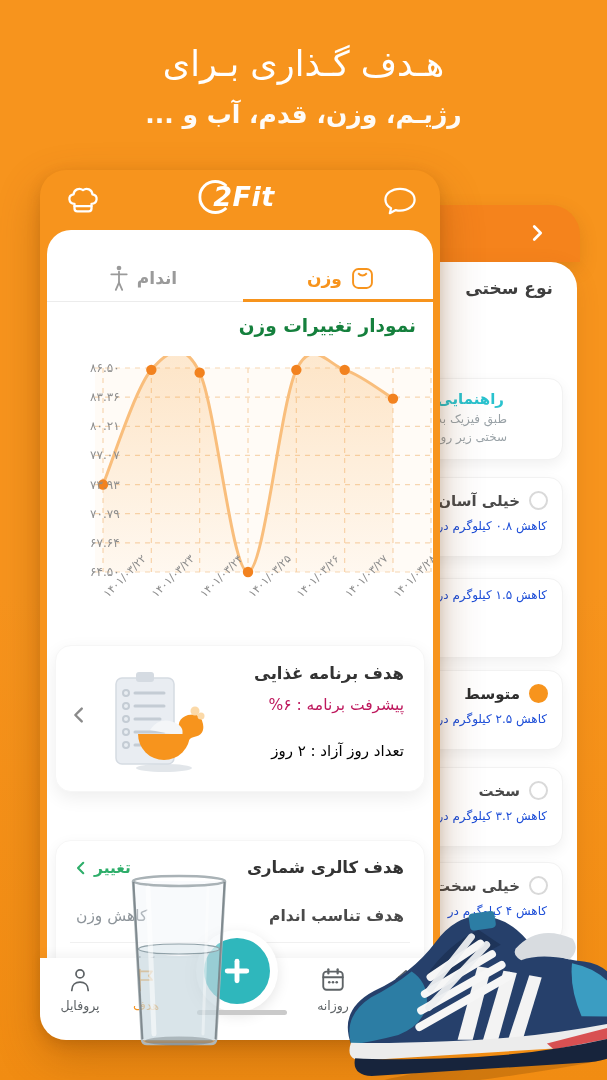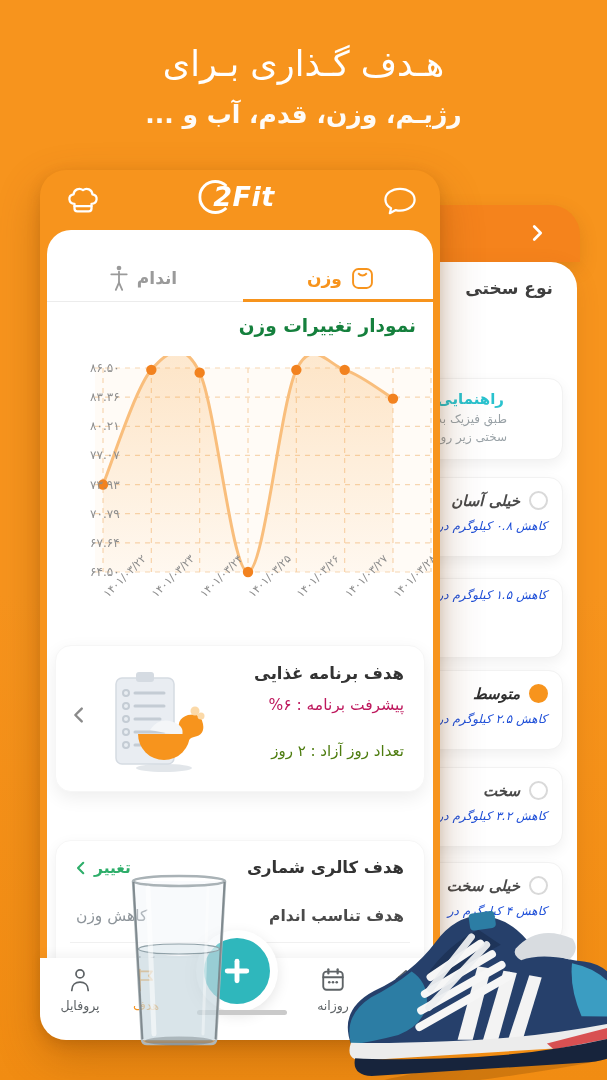--- a/index.html
+++ b/index.html
@@ -23,21 +23,21 @@
   .bs-body{position:absolute;left:0;right:0;top:57px;bottom:0;background:#fff;
     border-radius:0 26px 0 0;box-shadow:0 8px 24px rgba(120,60,0,.12);}
   .bs-title{margin-top:16px;padding:0 24px;font-size:17px;font-weight:700;color:#3F3F3F;text-align:right;}
   .bs-card{position:absolute;left:12px;right:14px;background:#fff;border:1px solid #F2F2F2;
     border-radius:14px;box-shadow:0 5px 14px rgba(0,0,0,.06);overflow:hidden;}
   .guidance{top:116px;height:80px;}
   .g-row{display:flex;align-items:center;gap:5px;padding:11px 58px 0 0;
     color:#29C2CE;font-weight:700;font-size:15px;}
   .g-line{padding:4px 55px 0 0;font-size:12px;color:#9AA3A8;text-align:right;white-space:nowrap;}
   .info-icon{width:16px;height:16px;}
-  .opt{height:78px;font-style:italic;}
+  .opt{height:78px;}
   .o-row{display:flex;align-items:center;gap:9px;padding:13px 14px 0 0;}
   .radio{width:19px;height:19px;border-radius:50%;border:2px solid #D9D9D9;background:#fff;box-sizing:border-box;cursor:pointer;}
   .radio.on{background:#F7941D;border-color:#F7941D;}
   .o-label{font-size:15px;font-weight:700;color:#4A4A4A;}
   .opt.sel .o-label{color:#2E2E2E;}
   .o-desc{margin-top:9px;padding-left:0;padding-right:15px;font-size:12px;color:#1d4ed8;
     text-align:right;white-space:nowrap;}
   .opt0{top:215px}.opt1{top:316px}.opt2{top:408px}.opt3{top:505px}.opt4{top:600px}
   .bs-save{position:absolute;left:12px;right:14px;top:706px;height:48px;border-radius:10px;
     background:#35B57E;cursor:pointer;}
@@ -67,21 +67,21 @@
   .tab-underline{position:absolute;left:196px;right:0;top:69px;height:3px;background:#F7941D;}
   .tab-divider{position:absolute;left:0;width:196px;top:71px;height:1px;background:#ECECEC;}
 
   .chart-title{position:absolute;right:17px;top:85px;font-size:18.5px;font-weight:800;color:#15803d;}
   #weight-chart{position:absolute;left:0;top:120px;width:390px;height:285px;}
 
   .food-card{position:absolute;left:8px;right:8px;top:415px;height:145px;background:#fff;
     border:1px solid #F6F6F6;border-radius:16px;box-shadow:0 6px 18px rgba(0,0,0,.07);}
   .fc-title{position:absolute;right:20px;top:18px;font-size:16.5px;font-weight:800;color:#333;}
   .fc-progress{position:absolute;right:20px;top:50px;font-size:15.5px;font-weight:400;color:#be185d;}
-  .fc-days{position:absolute;right:20px;top:96px;font-size:15px;color:#4d7c0f;}
+  .fc-days{position:absolute;right:20px;top:96px;font-size:15px;color:#000000;}
   .fc-chevron{position:absolute;left:12px;top:58px;width:22px;height:22px;stroke:#8A8A8A;fill:none;
     stroke-width:2.6;stroke-linecap:round;stroke-linejoin:round;cursor:pointer;}
   .fc-illus{position:absolute;left:42px;top:24px;width:116px;height:104px;}
 
   .cal-card{position:absolute;left:8px;right:8px;top:610px;height:160px;background:#fff;
     border:1px solid #F6F6F6;border-radius:16px 16px 10px 10px;box-shadow:0 4px 14px rgba(0,0,0,.06);}
   .cc-title{position:absolute;right:20px;top:17px;font-size:16.5px;font-weight:800;color:#333;}
   .cc-change{position:absolute;left:16px;top:18px;display:flex;align-items:center;gap:4px;
     color:#2EAE6A;font-weight:700;font-size:15.5px;cursor:pointer;}
   .cc-chevron{width:18px;height:18px;stroke:#2EAE6A;fill:none;stroke-width:2.8;

